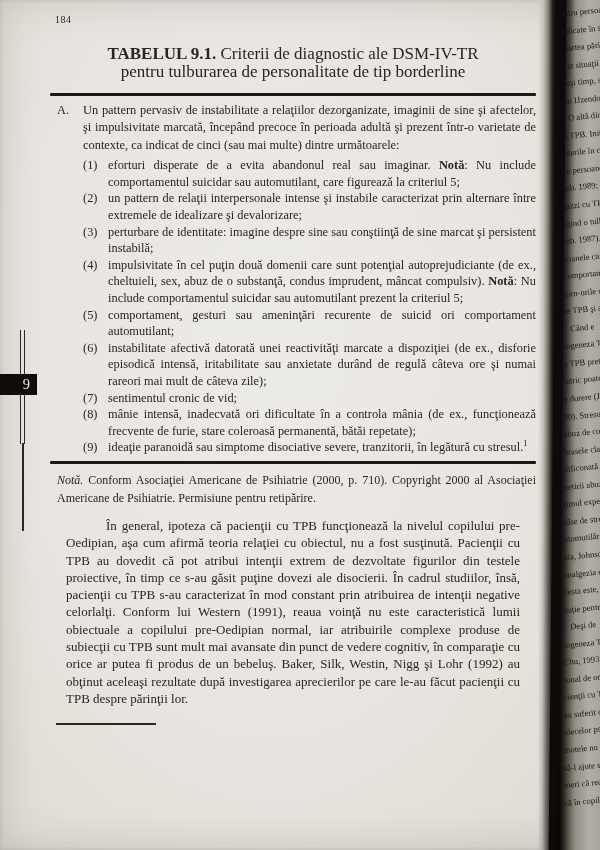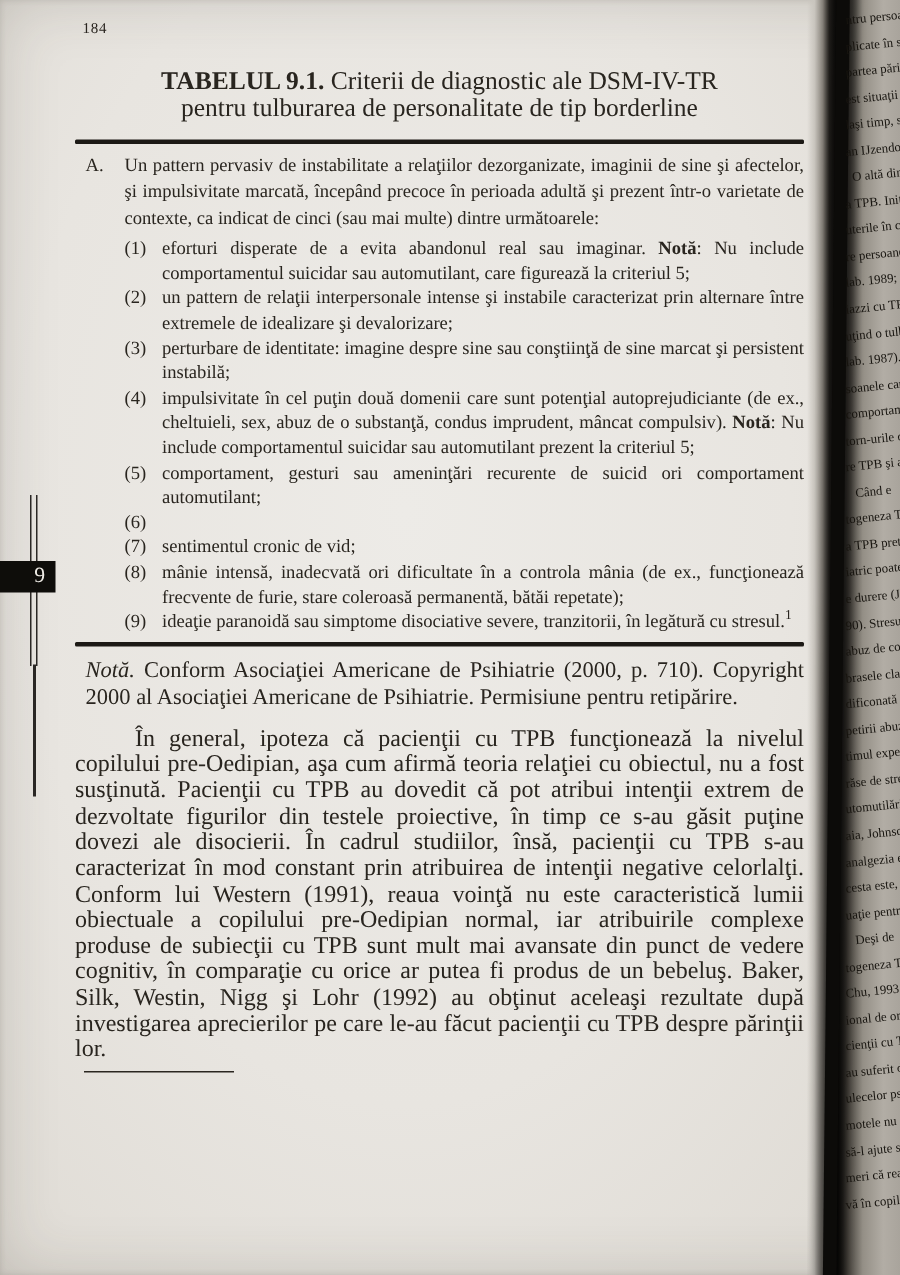--- a/index.html
+++ b/index.html
@@ -34,25 +34,25 @@
 
   
   .items{margin-top:3px;}
   .item{display:flex;font-size:12.4px;line-height:16.6px;text-align:justify;}
   .item .num{flex:none;width:25px;margin-left:33px;}
   .item .txt{flex:1;}
   .item b{font-weight:bold;}
   sup{font-size:9px;line-height:0;}
 
   
-  .tbl-note{margin-top:8px;padding-left:7px;font-size:15px;line-height:17.8px;text-align:justify;}
+  .tbl-note{margin-top:8px;padding-left:7px;font-size:12px;line-height:17.8px;text-align:justify;}
   .tbl-note i{font-style:italic;}
 
   
-  .body-p{margin:0;font-size:16px;line-height:17.3px;text-align:justify;text-indent:40px;}
+  .body-p{margin:16px;font-size:13px;line-height:17.3px;text-align:justify;text-indent:40px;}
   .body-p.first{margin-top:9px;}
 
   
   .fn-rule{width:100px;height:1.6px;background:#2a2620;margin:5px 0 0 6px;}
   .footnote{margin-top:4px;padding-left:6px;font-size:12.4px;line-height:17px;text-align:justify;}
 
   
   .cm-double{position:absolute;left:20px;top:330px;height:114px;width:5px;
     border-left:1.7px solid #2a2724;border-right:1.7px solid #2a2724;box-sizing:border-box;}
   .cm-single{position:absolute;left:22px;top:443px;height:88px;width:2px;background:#2a2724;}
@@ -114,20 +114,21 @@
       <div class="item">
         <span class="num">(4)</span>
         <span class="txt"><span>impulsivitate în cel puţin două domenii care sunt potenţial autoprejudiciante (de ex., cheltuieli, sex, abuz de o substanţă, condus imprudent, mâncat compulsiv). </span><b>Notă</b><span>: Nu include comportamentul suicidar sau automutilant prezent la criteriul 5;</span></span>
       </div>
       <div class="item">
         <span class="num">(5)</span>
         <span class="txt"><span>comportament, gesturi sau ameninţări recurente de suicid ori comportament automutilant;</span><b></b><span></span></span>
       </div>
       <div class="item">
         <span class="num">(6)</span>
+        <span class="txt"><span>instabilitate afectivă datorată unei reactivităţi marcate a dispoziţiei (de ex., disforie episodică intensă, iritabilitate sau anxietate durând de regulă câteva ore şi numai rareori mai mult de câteva zile);</span><b></b><span></span></span>
       </div>
       <div class="item">
         <span class="num">(7)</span>
         <span class="txt"><span>sentimentul cronic de vid;</span><b></b><span></span></span>
       </div>
       <div class="item">
         <span class="num">(8)</span>
         <span class="txt"><span>mânie intensă, inadecvată ori dificultate în a controla mânia (de ex., funcţionează frecvente de furie, stare coleroasă permanentă, bătăi repetate);</span><b></b><span></span></span>
       </div>
       <div class="item">

